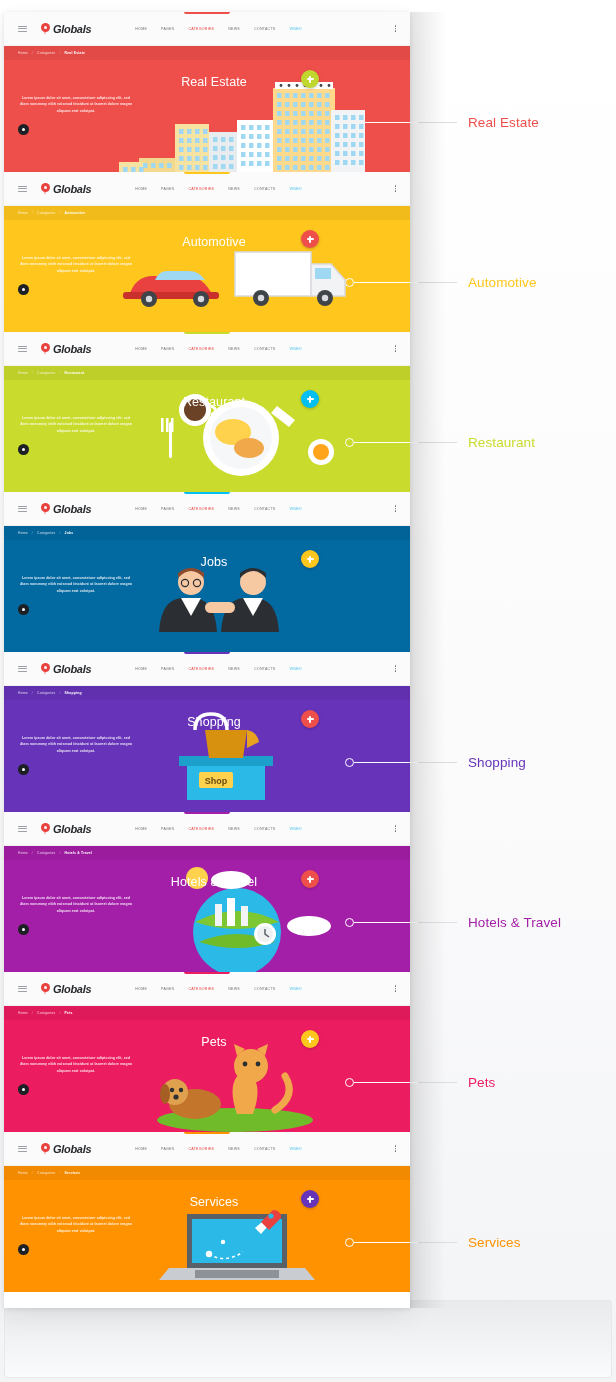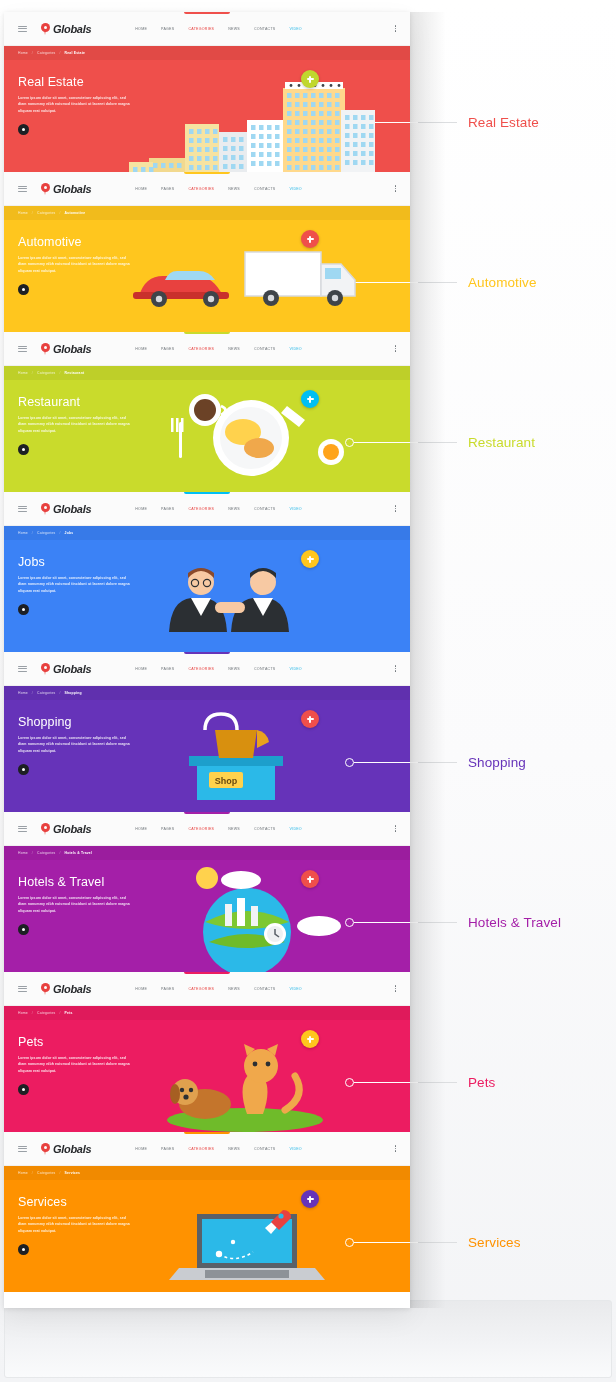--- a/index.html
+++ b/index.html
@@ -36,20 +36,21 @@
   
   .screens {
     position: absolute;
     left: 4px;
     top: 12px;
     width: 406px;
     height: 1296px;
     background: #ffffff;
     box-shadow: 0 1px 5px rgba(0,0,0,0.10), 0 10px 26px rgba(0,0,0,0.06);
     overflow: hidden;
+    text-align: center;
   }
 
   .screen {
     position: relative;
     width: 406px;
     height: 160px;
     overflow: hidden;
     background: #ffffff;
   }
 
@@ -211,21 +212,21 @@
     position: absolute;
     background: #ffffff;
     border-radius: 1px;
   }
   .fab::before { width: 7px; height: 1.4px; }
   .fab::after  { width: 1.4px; height: 7px; }
 
   
   .art {
     position: absolute;
-    left: 15px; top: 0;
+    left: 5px; top: 0;
     width: 376px; height: 126px;
     z-index: 2;
     pointer-events: none;
   }
   .art svg { display: block; width: 406px; height: 126px; }
 
   
   .rail { position: absolute; left: 340px; top: 0; width: 276px; height: 1382px; }
   .annot {
     position: absolute;
@@ -651,21 +652,21 @@
             <span class="">Contacts</span>
             <span class="highlight">Video</span>
           </div>
       <div class="kebab">
             <i></i>
             <i></i>
             <i></i>
           </div>
     </div>
 
-    <div class="hero" style="background:#3b82f6">
+    <div class="hero" style="background:#0369a1">
       <div class="art">
             <svg viewBox="0 0 406 126" xmlns="http://www.w3.org/2000/svg">
               <path d="M150 106 q2-32 22-34 h14 q20 2 22 34 z" fill="#2b2f33"></path>
               <path d="M172 72 h20 l-10 18 z" fill="#ffffff"></path>
               <circle cx="182" cy="56" r="13" fill="#f7c9a3"></circle>
               <path d="M169 52 q13-14 26 0 v-5 q-13-10 -26 0 z" fill="#8b4a2b"></path>
               <circle cx="176" cy="57" r="3.6" fill="none" stroke="#2b2f33" stroke-width="1.2"></circle>
               <circle cx="188" cy="57" r="3.6" fill="none" stroke="#2b2f33" stroke-width="1.2"></circle>
               <path d="M212 106 q2-32 22-34 h14 q20 2 22 34 z" fill="#2b2f33"></path>
               <path d="M234 72 h20 l-10 18 z" fill="#ffffff"></path>

